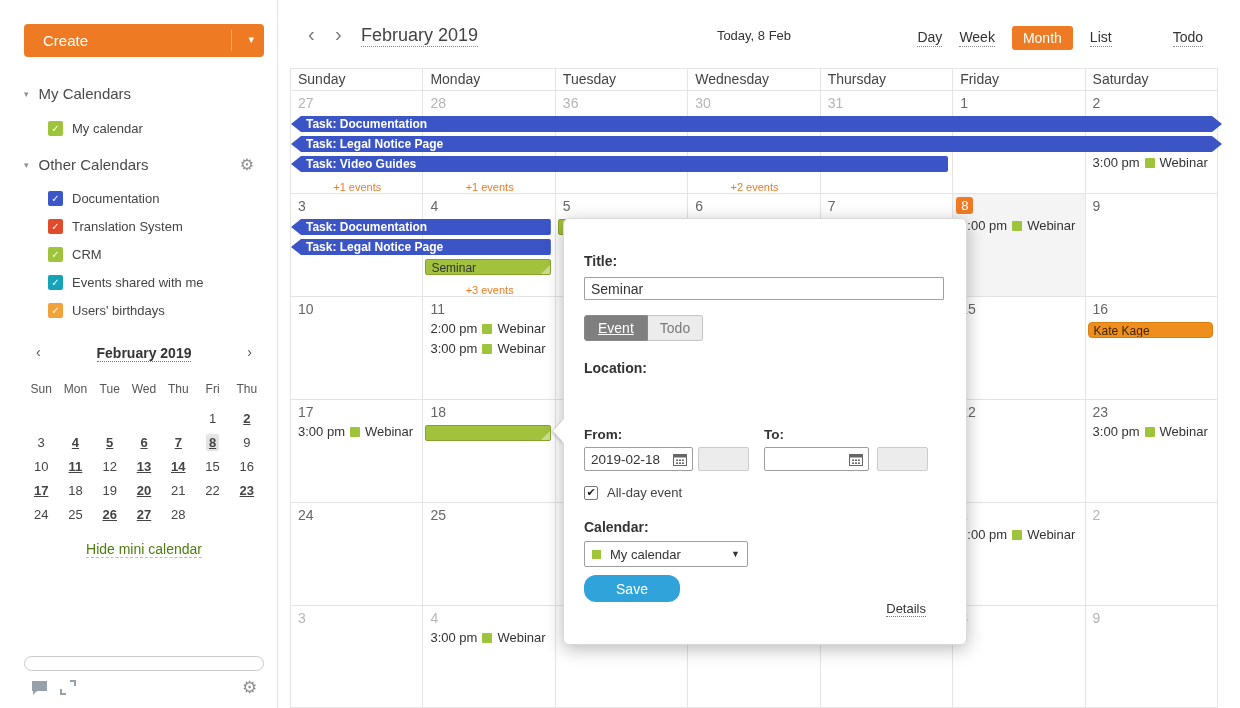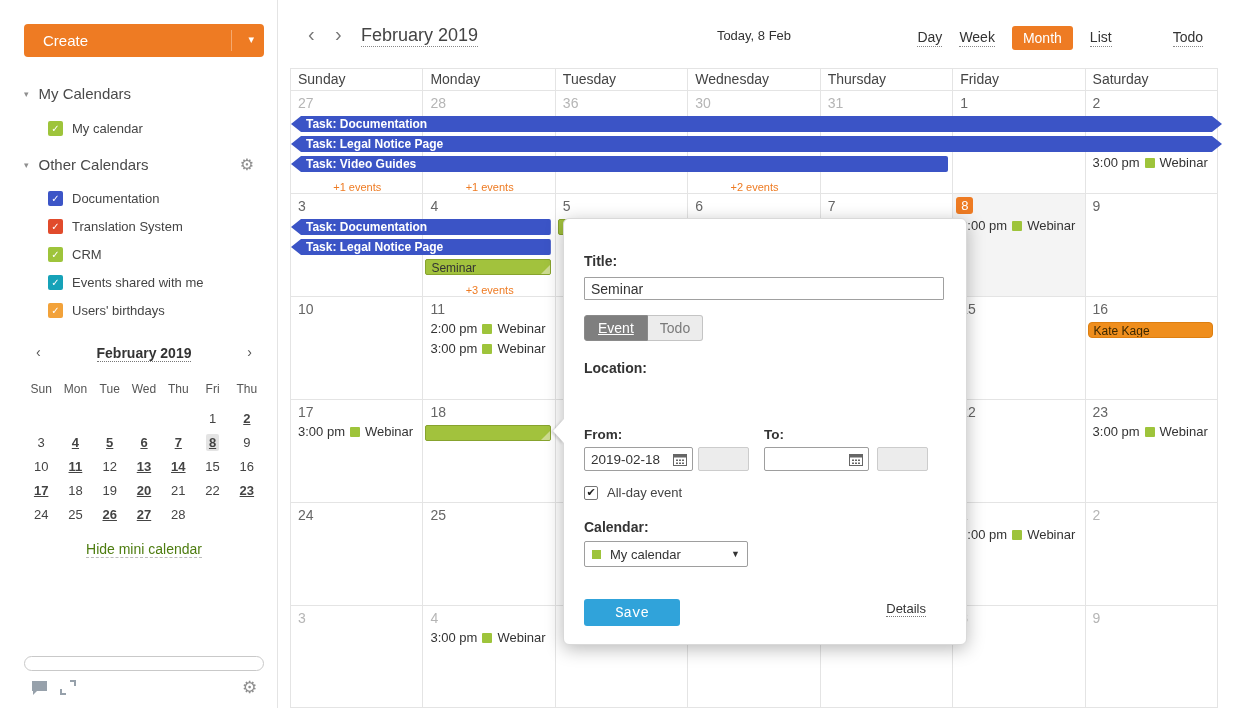--- a/index.html
+++ b/index.html
@@ -96,21 +96,21 @@
   #pp-tab-todo { background:#ececec; color:#7a7a7a; border:1px solid #c4c4c4; border-left:none; border-radius:0 3px 3px 0; padding:4px 12px; }
   .pp-date { position:absolute; height:24px; border:1px solid #9e9e9e; border-radius:2px; font-size:13.5px; color:#333; display:flex; align-items:center; padding:0 5px 0 6px; }
   .pp-date .dval { flex:1; }
   .pp-time-dis { position:absolute; height:24px; background:#ececec; border:1px solid #cccccc; border-radius:2px; }
   .cal-ico { width:14px; height:13px; flex:0 0 14px; }
   #pp-allday { position:absolute; left:20px; top:266px; display:flex; align-items:center; gap:9px; font-size:13px; color:#444; cursor:pointer; }
   #pp-allday .box { width:14px; height:14px; border:1px solid #767676; border-radius:2px; display:flex; align-items:center; justify-content:center; font-size:11px; color:#222; background:#fff; }
   #pp-select { position:absolute; left:20px; top:322px; width:164px; height:26px; border:1px solid #9e9e9e; border-radius:2px; display:flex; align-items:center; padding:0 7px; font-size:13px; color:#333; cursor:pointer; }
   #pp-select .sq { width:9px; height:9px; background:#9ec43b; margin-right:9px; }
   #pp-select .dd { margin-left:auto; font-size:9px; color:#333; }
-  #pp-save { position:absolute; left:20px; top:380px; width:96px; height:27px; background:#30a3da; border:none; border-radius:3px; color:#fff; font-size:14px; cursor:pointer; font-family:Liberation Mono, monospace; }
+  #pp-save { position:absolute; left:20px; top:356px; width:96px; height:27px; background:#30a3da; border:none; border-radius:12px; color:#fff; font-size:14px; cursor:pointer; font-family:Liberation Sans, sans-serif; }
   #pp-details { position:absolute; right:40px; top:382px; font-size:13px; color:#333; border-bottom:1px dotted #777; cursor:pointer; }
 </style>
 </head>
 <body>
 
 <div id="app">
 
   <aside id="sidebar">
     <button id="create-btn">
       <span>Create</span>

